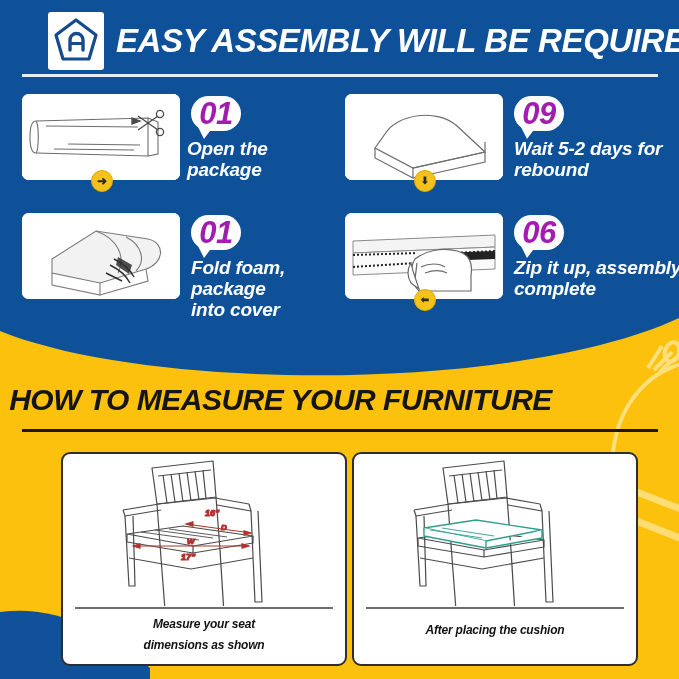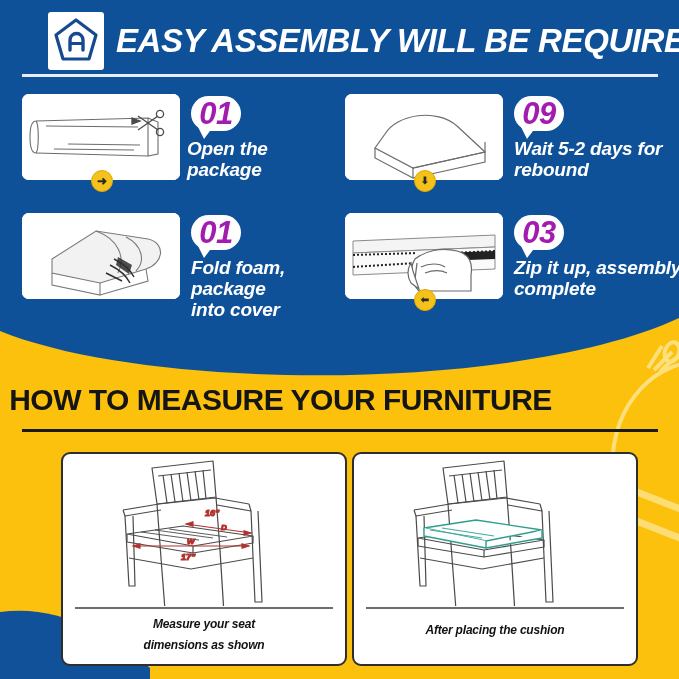--- a/index.html
+++ b/index.html
@@ -48,21 +48,21 @@
     border-left:6px solid transparent;border-right:9px solid transparent;border-top:12px solid #ffffff;}
   .step-text{
     position:absolute;color:#ffffff;font-size:19px;font-weight:bold;font-style:italic;
     line-height:21px;letter-spacing:-0.2px;
   }
 
   
   .yellow{position:absolute;left:0;top:0;width:679px;height:679px;}
   .measure-title{
     position:absolute;left:0;top:383px;width:561px;text-align:center;
-    color:#151515;font-size:30px;font-weight:bold;
+    color:#151515;font-size:30px;font-weight:bold;font-style:italic;
     letter-spacing:-0.5px;line-height:34px;white-space:nowrap;
   }
   .measure-rule{position:absolute;left:22px;top:429px;width:636px;height:3px;background:#1a1a1a;}
 
   .panel{
     position:absolute;top:452px;width:282px;height:210px;background:#ffffff;
     border-radius:9px;border:2px solid #2e2e2e;
   }
   .panel.left{left:61px;}
   .panel.right{left:352px;}
@@ -227,21 +227,21 @@
         </g>
         <g stroke="#6a6a6a" stroke-width="1.2" fill="#ffffff">
           <path d="M66,50 C62,56 62,64 66,70 L74,76 L68,58 Z"></path>
         </g>
       </svg>
     </div>
     <div class="arrow-badge" style="left:69px;top:76px;">
       <span style="font-size:10px;">⬅</span>
     </div>
     <div class="num-bubble" style="left:169px;top:2px;">
-      <b>03</b>
+      <b>06</b>
     </div>
     <div class="bubble-tail" style="left:176px;top:33px;"></div>
     <div class="step-text" style="left:169px;top:44px;width:175px;white-space:pre-line;">Zip it up, assembly
 complete</div>
   </div>
 
   <div class="measure-title">HOW TO MEASURE YOUR FURNITURE</div>
   <div class="measure-rule"></div>
 
   <div class="panel left">

